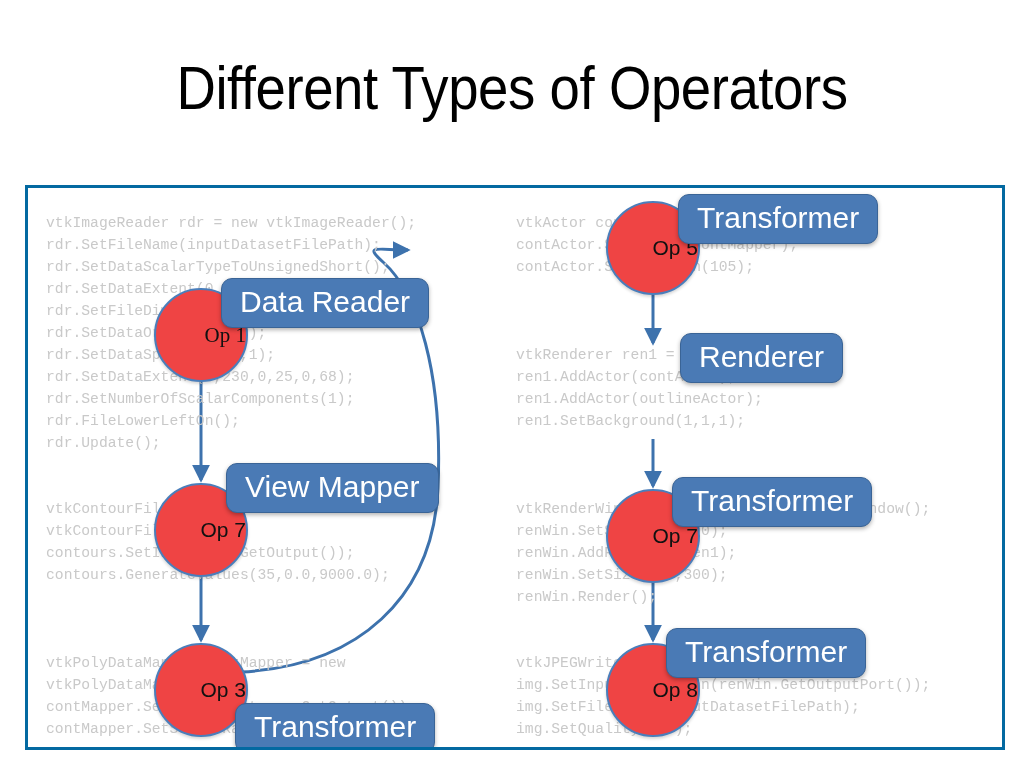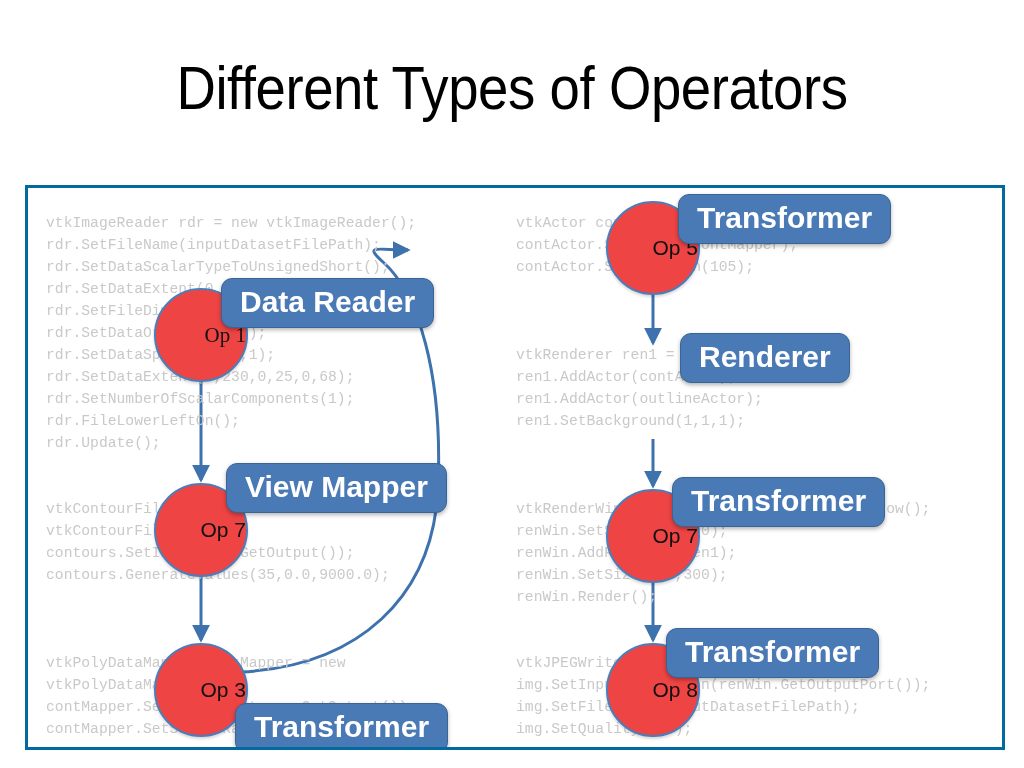--- a/index.html
+++ b/index.html
@@ -93,21 +93,20 @@
     border-radius: 11px;
     color: #ffffff;
     font-family: "Liberation Sans", sans-serif;
     font-size: 30px;
     line-height: 40px;
     padding: 3px 18px 5px 18px;
     white-space: nowrap;
     box-shadow: 0 2px 4px rgba(0,0,0,0.30);
     box-sizing: border-box;
     text-align: center;
-    font-weight: bold;
   }
 </style>
 </head>
 <body>
 
 <div id="slide">
 
   <div id="slide-title">Different Types of Operators</div>
 
   <div id="frame">

